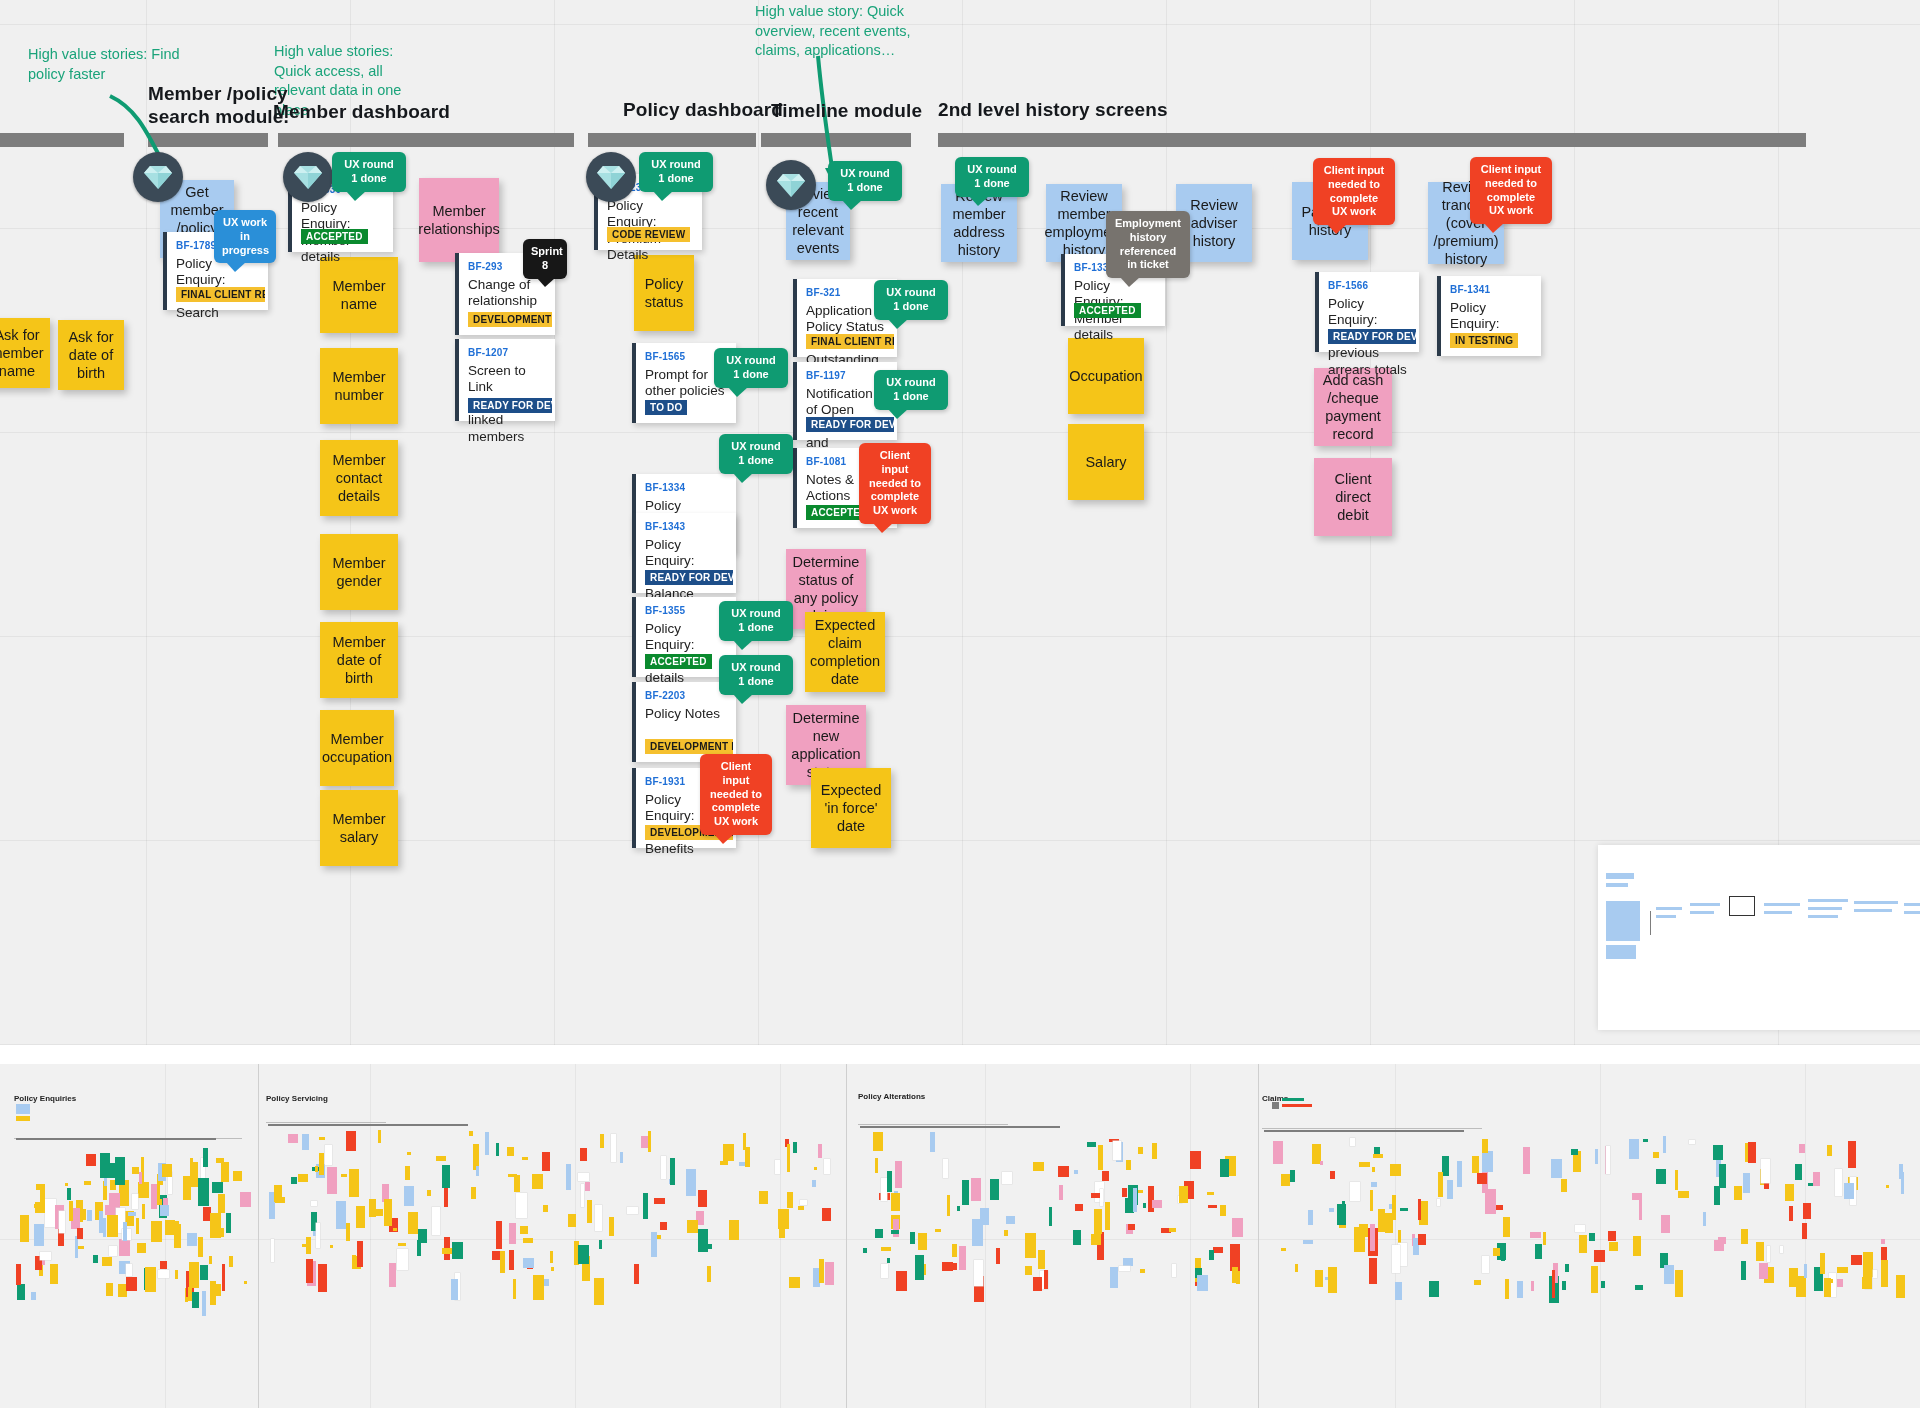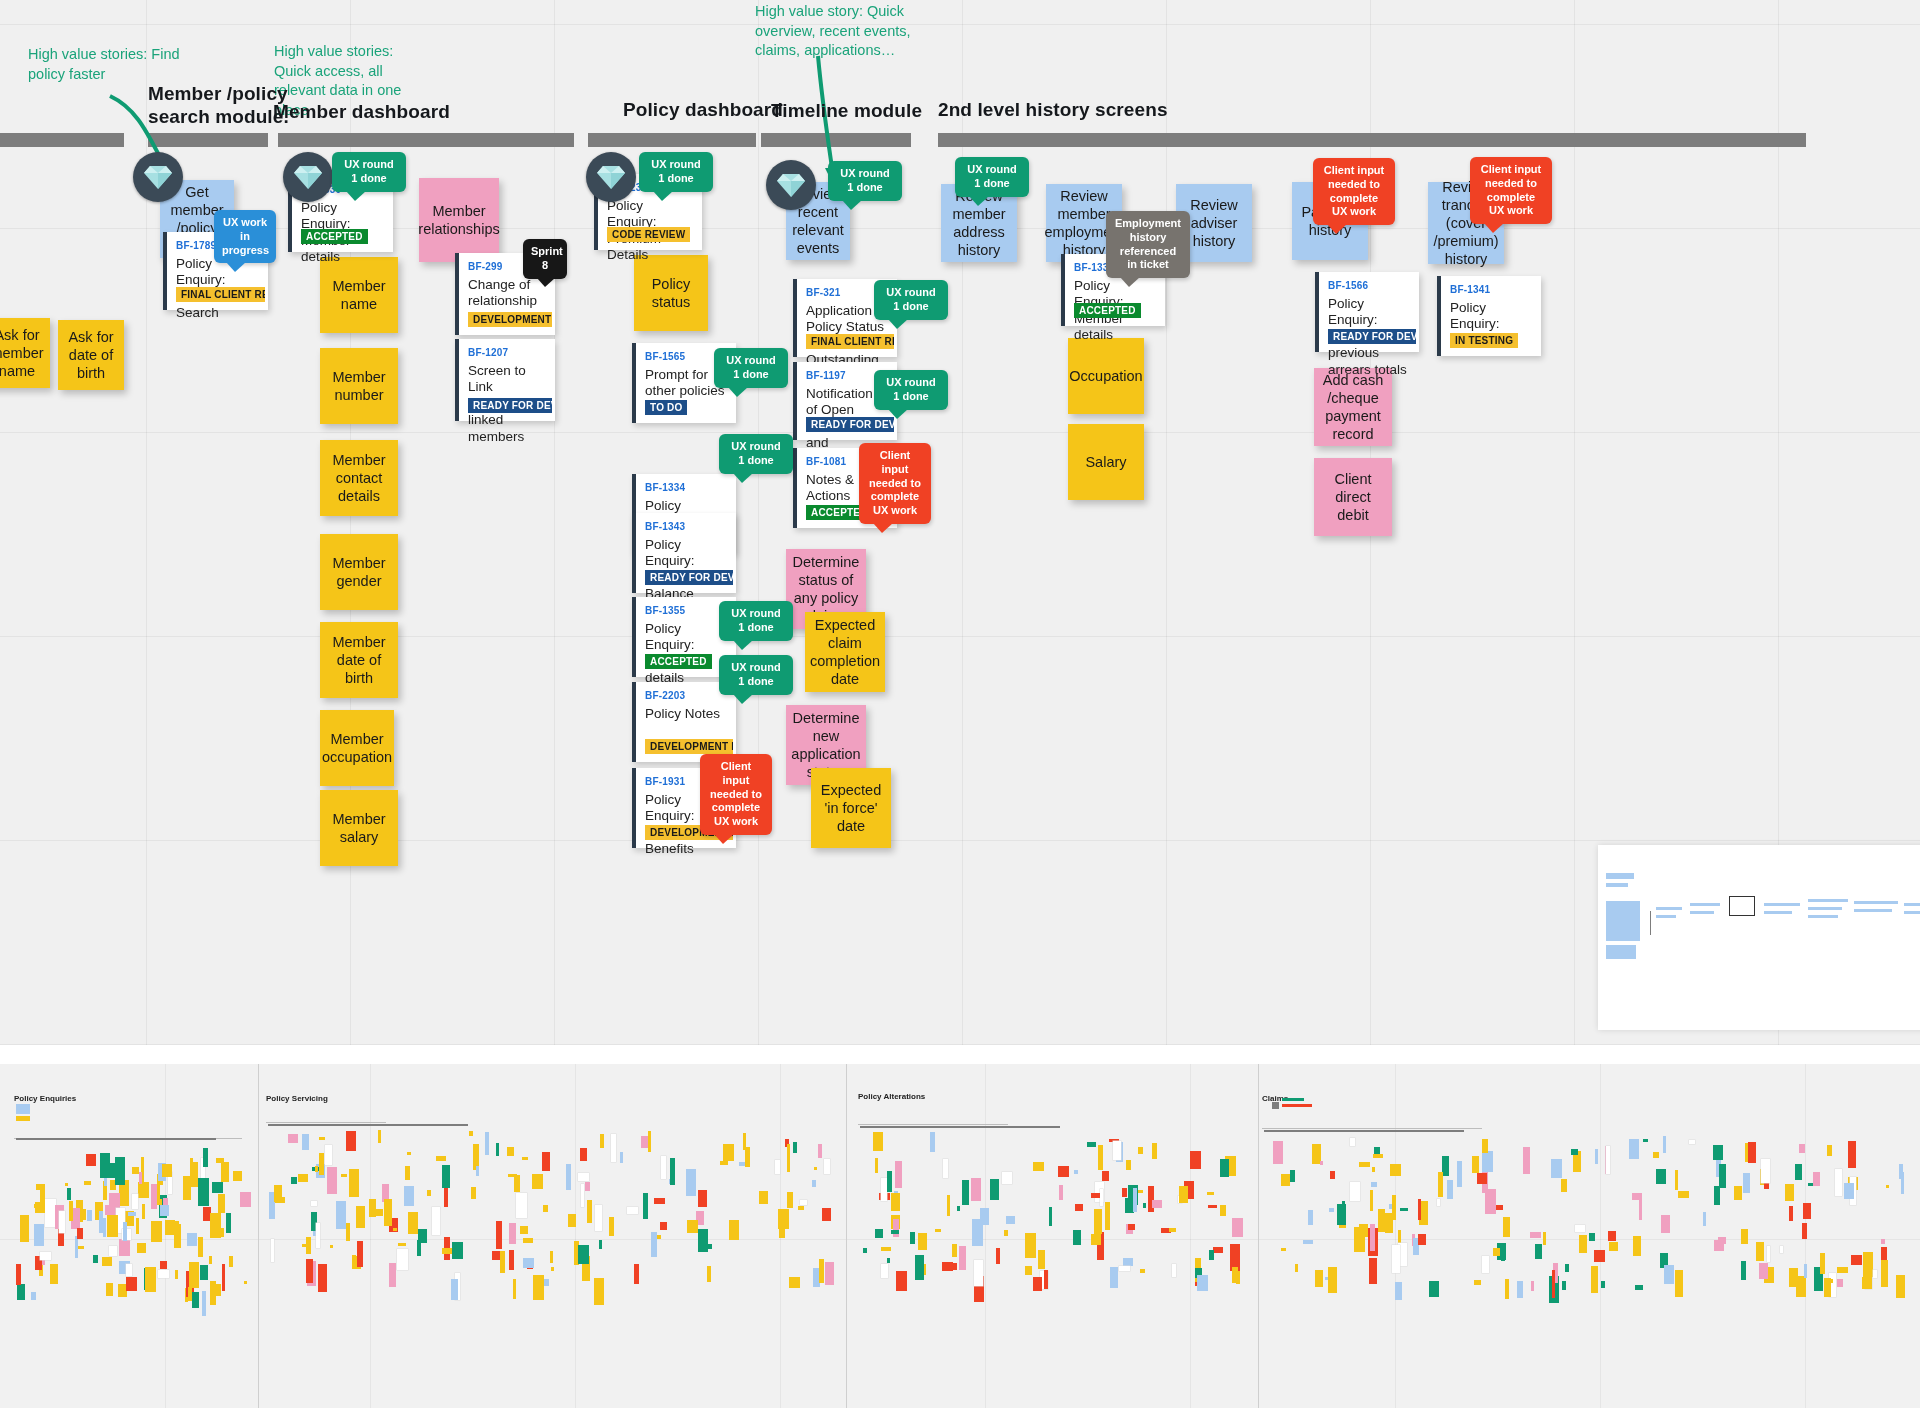--- a/index.html
+++ b/index.html
@@ -189,21 +189,21 @@
       </div>
       <div class="note yellow" style="left: 320px; top: 622px; width: 78px; height: 76px;">
         <span>Member date of birth</span>
       </div>
       <div class="note yellow" style="left: 320px; top: 710px; width: 74px; height: 76px;">
         <span>Member occupation</span>
       </div>
       <div class="note yellow" style="left: 320px; top: 790px; width: 78px; height: 76px;">
         <span>Member salary</span>
       </div>
-      <div class="note yellow" style="left: 634px; top: 255px; width: 74px; height: 76px;">
+      <div class="note yellow" style="left: 634px; top: 255px; width: 60px; height: 76px;">
         <span>Policy status</span>
       </div>
       <div class="note blue" style="left: 786px; top: 182px; width: 64px; height: 78px;">
         <span>Review recent relevant events</span>
       </div>
       <div class="note pink" style="left: 786px; top: 549px; width: 80px; height: 80px;">
         <span>Determine status of any policy claims</span>
       </div>
       <div class="note yellow" style="left: 805px; top: 612px; width: 80px; height: 80px;">
         <span>Expected claim completion date</span>
@@ -247,21 +247,21 @@
         <div class="key">BF-1789</div>
     <div class="ttl">Policy Enquiry: Member Search</div>
     <div class="st amber">FINAL CLIENT REVIE...</div>
       </div>
       <div class="card" style="left: 288px; top: 176px; width: 105px; height: 76px;">
         <div class="key">BF-1330</div>
     <div class="ttl">Policy Enquiry: Member details</div>
     <div class="st green">ACCEPTED</div>
       </div>
       <div class="card" style="left: 455px; top: 253px; width: 100px; height: 82px;">
-        <div class="key">BF-299</div>
+        <div class="key">BF-293</div>
     <div class="ttl">Change of relationship</div>
     <div class="st amber">DEVELOPMENT IN P...</div>
       </div>
       <div class="card" style="left: 455px; top: 339px; width: 100px; height: 82px;">
         <div class="key">BF-1207</div>
     <div class="ttl">Screen to Link between linked members</div>
     <div class="st navy">READY FOR DEVELO...</div>
       </div>
       <div class="card" style="left: 594px; top: 174px; width: 108px; height: 76px;">
         <div class="key">BF-1238</div>

